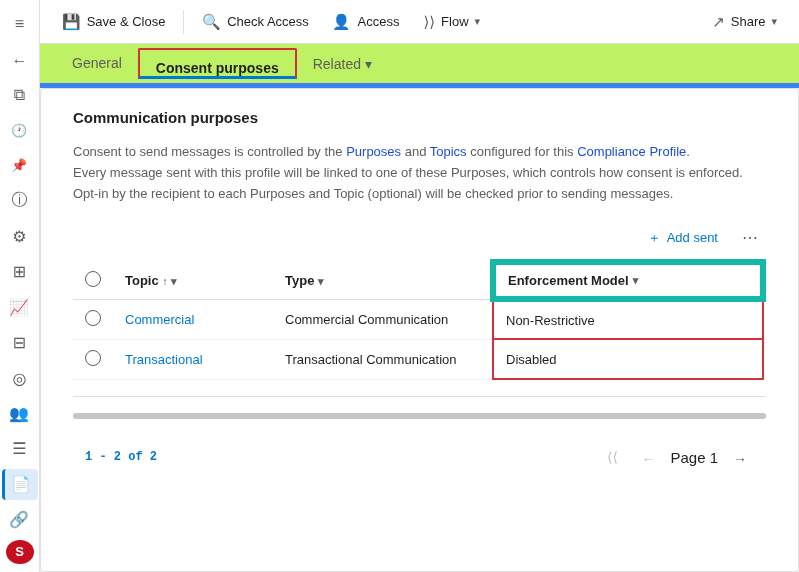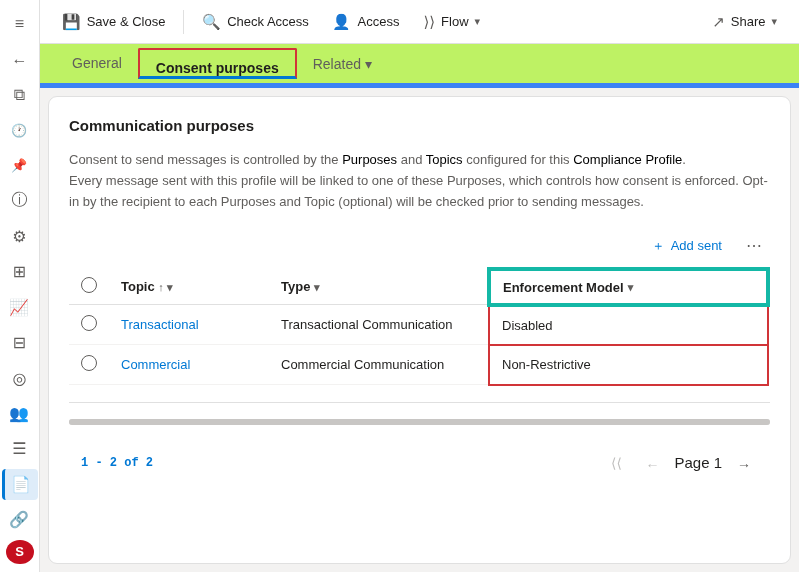--- a/index.html
+++ b/index.html
@@ -103,41 +103,41 @@
       padding: 10px 16px;
       cursor: pointer;
       color: #605e5c;
       font-size: 14px;
     }
 
     
     .content {
       flex: 1;
       background: #fff;
-      margin: 8px;
-      border-radius: 9px;
+      margin: 0;
+      border-radius: 4px;
       border: 1px solid #e0e0e0;
       overflow-y: auto;
-      padding: 20px 20px;
+      padding: 20px 32px;
     }
 
     .section-title {
       font-size: 15px;
       font-weight: 600;
       color: #201f1e;
       margin-bottom: 16px;
     }
 
     .info-text {
       font-size: 13px;
       color: #605e5c;
       line-height: 1.6;
       margin-bottom: 20px;
     }
-    .info-text a { color: #000000; text-decoration: none; }
+    .info-text a { color: #1d4ed8; text-decoration: none; }
 
     
     .add-topic-bar {
       display: flex;
       justify-content: flex-end;
       align-items: center;
       gap: 8px;
       margin-bottom: 8px;
     }
     .add-topic-btn {
@@ -335,48 +335,48 @@
             <span class="row-radio"></span>
           </th>
           <th class="col-name">
             <span>Topic</span>
             <span class="sort-icon"> ↑ ▾</span>
           </th>
           <th class="col-type">
             <span>Type</span>
             <span class="dropdown-icon"> ▾</span>
           </th>
-          <th style="border: 4px solid #14b8a6; border-radius: 2px; padding: 8px 12px;">
+          <th style="border: 6px solid #14b8a6; border-radius: 2px; padding: 8px 12px;">
             <div class="enforcement-header">
               <span>Enforcement Model</span>
               <span class="dropdown-icon"> ▾</span>
             </div>
           </th>
         </tr>
       </thead>
       <tbody>
         <tr>
           <td>
             <span class="row-radio"></span>
           </td>
           <td>
-            <span class="link-text">Transactional</span>
+            <span class="link-text">Commercial</span>
           </td>
-          <td>Transactional Communication</td>
-          <td style="border: 2px solid #d13438; border-radius: 2px;">Disabled</td>
+          <td>Commercial Communication</td>
+          <td style="border: 2px solid #d13438; border-radius: 2px;">Non-Restrictive</td>
         </tr>
         <tr>
           <td>
             <span class="row-radio"></span>
           </td>
           <td>
-            <span class="link-text">Commercial</span>
+            <span class="link-text">Transactional</span>
           </td>
-          <td>Commercial Communication</td>
-          <td style="border: 2px solid #d13438; border-radius: 2px;">Non-Restrictive</td>
+          <td>Transactional Communication</td>
+          <td style="border: 2px solid #d13438; border-radius: 2px;">Disabled</td>
         </tr>
       </tbody>
     </table>
 
     <hr class="h-rule">
 
     <div style="height:6px; background:#e0e0e0; border-radius:3px; margin-bottom:12px;">
       <div style="width:100%; height:100%; background:#c8c6c4; border-radius:3px;"></div>
     </div>
 

